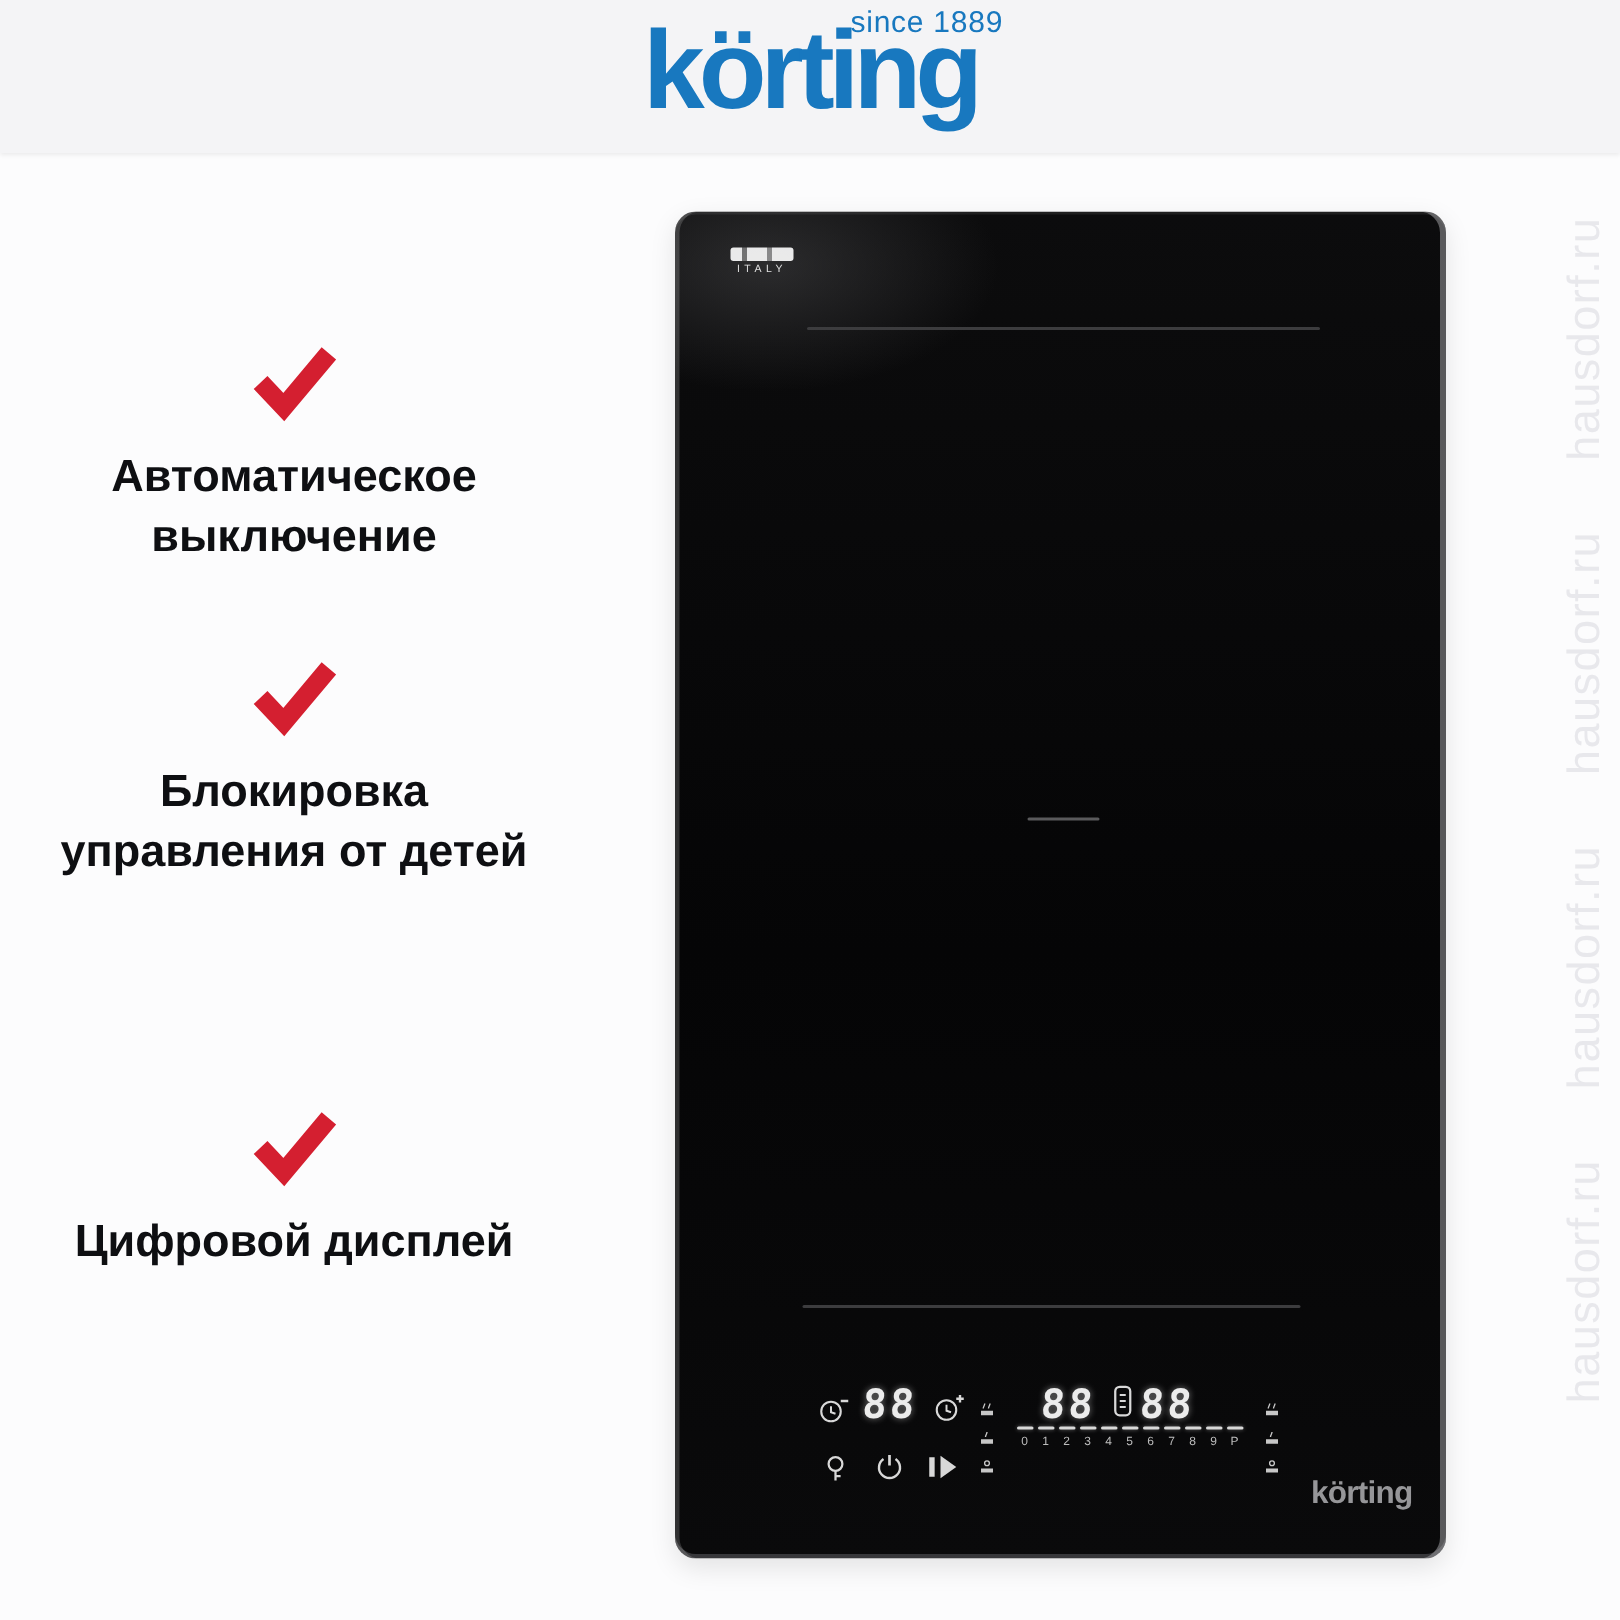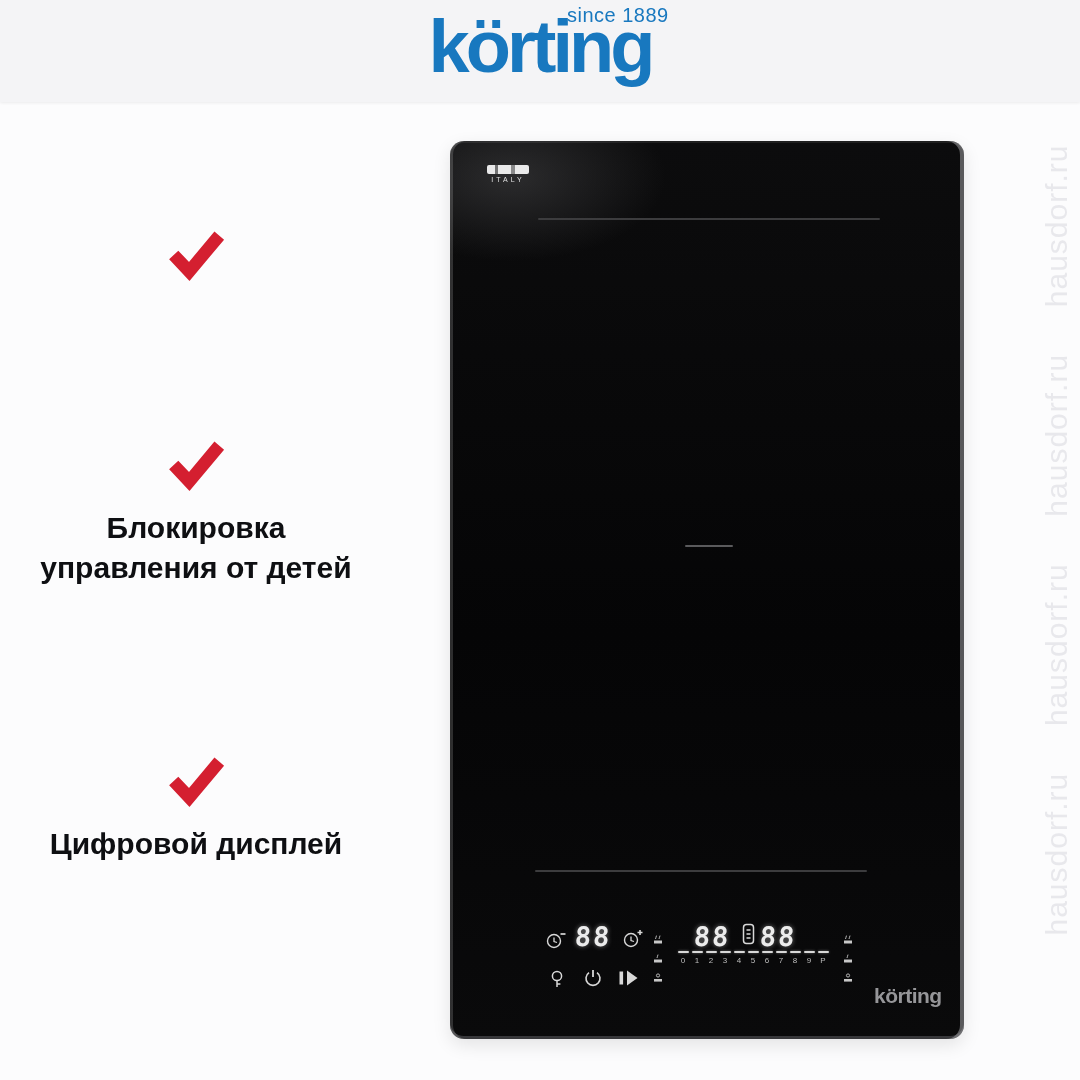--- a/index.html
+++ b/index.html
@@ -19,21 +19,21 @@
           box-shadow:0 1px 3px rgba(0,0,0,0.07);}
   .brand{position:absolute;left:0;right:0;top:10px;text-align:center;
          font-size:74px;font-weight:bold;letter-spacing:-4px;color:var(--brand-blue);line-height:1;}
   .tagline{position:absolute;left:567px;top:4px;font-size:20px;color:var(--brand-blue);letter-spacing:0.5px;}
 
   
   .features{position:absolute;left:26px;top:0;width:340px;height:1080px;}
   .feature{position:absolute;left:0;width:340px;text-align:center;}
   .feature.f1{top:226px;}
   .feature.f2{top:436px;}
-  .feature.f3{top:752px;}
+  .feature.f3{top:736px;}
   .check{display:block;margin:0 auto 16px auto;}
   .feature-label{font-size:30px;line-height:40px;font-weight:bold;color:#0e0f12;}
 
   
   .hob{position:absolute;left:450px;top:141px;width:514px;height:898px;border-radius:14px;
        background:
          radial-gradient(220px 120px at 12% 4%, rgba(70,70,72,0.55), rgba(0,0,0,0) 70%),
          linear-gradient(180deg,#0c0c0d 0%,#050506 55%,#0a0a0b 100%);
        box-shadow:
          inset -4px 0 0 rgba(168,168,172,0.5),
@@ -95,20 +95,21 @@
   <header class="header">
     <div class="tagline">since 1889</div>
     <div class="brand">körting</div>
   </header>
 
   <section class="features">
     <div class="feature f1">
       <svg class="check" width="62" height="56" viewBox="0 0 64 56">
         <path d="M9 29 L25 46 L56 9" fill="none" stroke="var(--check-red)" stroke-width="13" stroke-linecap="butt" stroke-linejoin="miter"></path>
       </svg>
+      <div class="feature-label">Автоматическое выключение</div>
     </div>
     <div class="feature f2">
       <svg class="check" width="62" height="56" viewBox="0 0 64 56">
         <path d="M9 29 L25 46 L56 9" fill="none" stroke="var(--check-red)" stroke-width="13" stroke-linecap="butt" stroke-linejoin="miter"></path>
       </svg>
       <div class="feature-label">Блокировка управления от детей</div>
     </div>
     <div class="feature f3">
       <svg class="check" width="62" height="56" viewBox="0 0 64 56">
         <path d="M9 29 L25 46 L56 9" fill="none" stroke="var(--check-red)" stroke-width="13" stroke-linecap="butt" stroke-linejoin="miter"></path>

